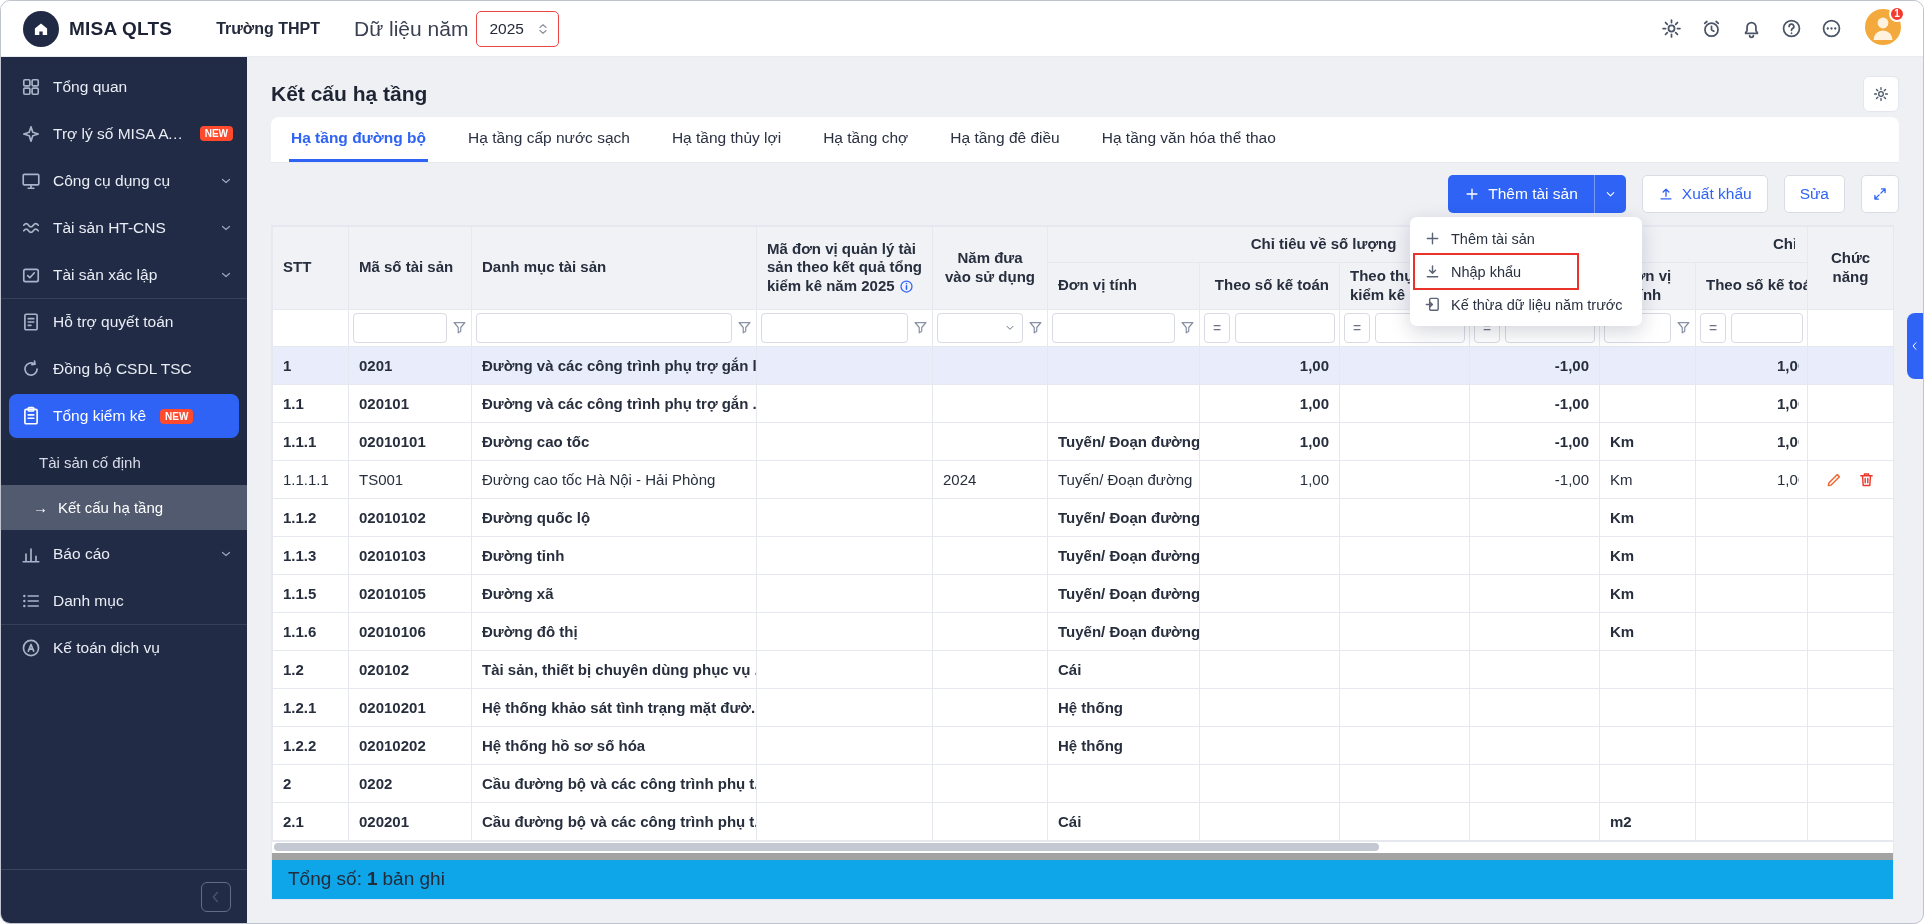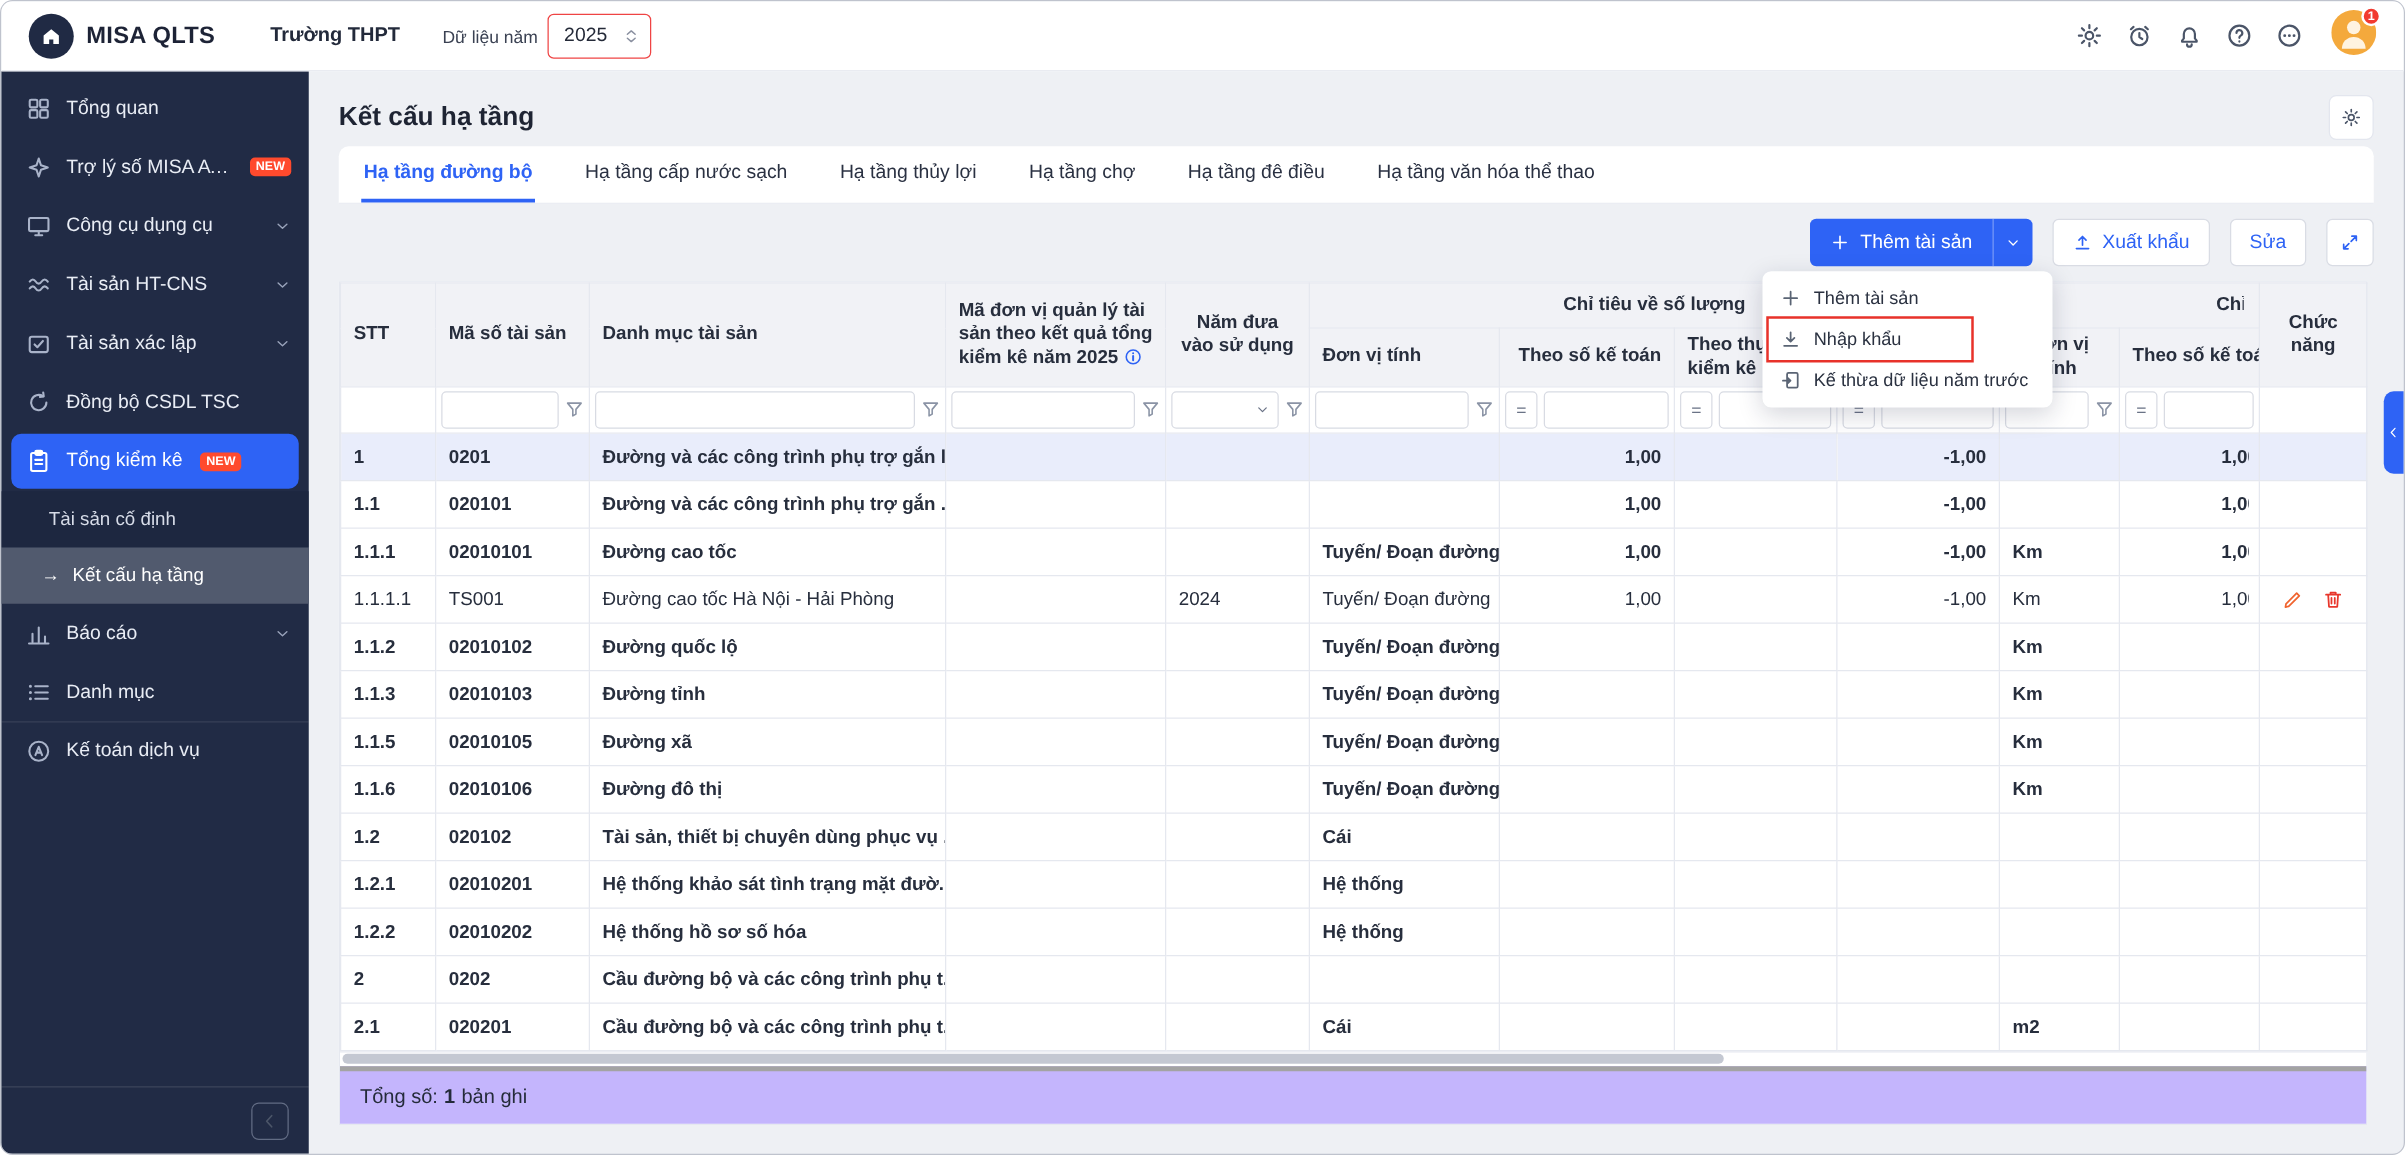--- a/index.html
+++ b/index.html
@@ -6,21 +6,21 @@
   body{width:1924px;height:924px;background:#ffffff;font-family:"Liberation Sans","DejaVu Sans",sans-serif;color:#242a38}
   .app{position:relative;width:1924px;height:924px;border:1px solid #bfc3cd;border-radius:10px;overflow:hidden;background:#eef0f4}
 
   
   .topbar{position:absolute;top:0;left:0;right:0;height:56px;background:#fff;border-bottom:1px solid #e9ebf1;display:flex;align-items:center;padding:0 22px;z-index:6}
   .brand{display:flex;align-items:center;gap:10px}
   .logo{width:36px;height:36px;border-radius:50%;background:#202A44;display:flex;align-items:center;justify-content:center}
   .logo svg{width:20px;height:20px}
   .brand-name{font-size:19px;font-weight:700;color:#1d2336;letter-spacing:.2px}
   .org{margin-left:44px;font-size:16px;font-weight:700;color:#232a3b}
-  .yl{margin-left:34px;font-size:14px;color:#3a4152}
+  .yl{margin-left:34px;font-size:21px;color:#3a4152}
   .year-box{margin-left:8px;display:flex;align-items:center;border:1px solid #ef4444;border-radius:5px;background:#fff;height:36px;padding:0 8px 0 12px;gap:12px;cursor:pointer}
   .yv{font-size:15.5px;font-weight:500}
   .stepper{width:14px;height:18px;color:#8a90a0;display:flex}
   .top-right{margin-left:auto;display:flex;align-items:center;gap:19px}
   .tico{width:21px;height:21px;color:#4b5568;display:inline-flex;cursor:pointer}
   .tico.sm{width:16px;height:16px}
   .avatar-wrap{position:relative;margin-left:4px;cursor:pointer}
   .avatar-badge{position:absolute;top:-3px;right:-4px;min-width:16px;height:16px;border-radius:8px;background:#F23A30;border:2px solid #fff;color:#fff;font-size:10px;font-weight:700;display:flex;align-items:center;justify-content:center;padding:0 2px}
 
   
@@ -80,21 +80,21 @@
   tbody tr.bold td{font-weight:700}
   tbody tr.selected td{background:#E9EDFB}
   td.vcell{padding-right:8px}
   .vclip{display:inline-block;width:22px;overflow:hidden;white-space:nowrap;text-align:left;vertical-align:middle}
   .row-actions{display:flex;gap:15px;justify-content:center;align-items:center;height:100%}
   .act{width:17px;height:17px;cursor:pointer;display:inline-flex}
   .act.edit{color:#F0642F}
   .act.del{color:#E8372C}
   .hscroll{height:12px;background:#fff;display:flex;align-items:center;padding:0 2px;border-top:1px solid #E5E8EF}
   .thumb{width:1105px;height:8px;border-radius:4px;background:#C4C8D2;cursor:pointer}
-  .table-footer{height:46px;display:flex;align-items:center;gap:5px;padding:0 16px;font-size:16px;color:#242b3a;border-top:4px solid #a3a3a3;background:#c4b5fd}
+  .table-footer{height:46px;display:flex;align-items:center;gap:5px;padding:0 16px;font-size:19px;color:#242b3a;border-top:7px solid #a3a3a3;background:#0ea5e9}
   .table-footer b{font-weight:700}
 
   
   .menu{position:absolute;left:1409px;top:216px;width:232px;background:#fff;border-radius:7px;box-shadow:0 6px 20px rgba(20,30,60,.18);padding:5px 0;z-index:30}
   .m-item{display:flex;align-items:center;gap:10px;height:33px;padding:0 14px;font-size:14.5px;color:#2a3140;cursor:pointer;white-space:nowrap}
   .m-ico{width:17px;height:17px;color:#5A6474;flex:none;display:inline-flex}
   .red-box{position:absolute;left:3px;top:36px;width:166px;height:37px;border:2.5px solid #E8322A;pointer-events:none}
 
   
   .side-handle{position:absolute;right:0;top:312px;width:16px;height:66px;background:#2E63F5;border-radius:8px 0 0 8px;display:flex;align-items:center;justify-content:center;color:#fff;z-index:25;cursor:pointer}
@@ -220,20 +220,29 @@
               <rect x="2.5" y="4" width="13" height="11" rx="1.5"></rect>
               <path d="m6 9.5 2 2 4-4.5"></path>
             </svg>
           </span>
           <span class="s-label">Tài sản xác lập</span>
           <span class="s-chev">
             <svg viewBox="0 0 18 18" fill="none" stroke="currentColor" stroke-width="1.5" stroke-linecap="round" stroke-linejoin="round" width="100%" height="100%">
               <path d="m4.5 7 4.5 4 4.5-4"></path>
             </svg>
           </span>
+        </div>
+        <div class="s-item divider">
+          <span class="s-ico">
+            <svg viewBox="0 0 18 18" fill="none" stroke="currentColor" stroke-width="1.5" stroke-linecap="round" stroke-linejoin="round" width="100%" height="100%">
+              <rect x="3.5" y="2" width="11" height="14" rx="1.2"></rect>
+              <path d="M6.5 6h5M6.5 9h5M6.5 12h2.5"></path>
+            </svg>
+          </span>
+          <span class="s-label">Hỗ trợ quyết toán</span>
         </div>
         <div class="s-item">
           <span class="s-ico">
             <svg viewBox="0 0 18 18" fill="none" stroke="currentColor" stroke-width="1.5" stroke-linecap="round" stroke-linejoin="round" width="100%" height="100%">
               <path d="M14.5 9A5.5 5.5 0 1 1 12 4.4"></path>
               <path d="M12.2 1.8 12.6 4.6 9.8 5"></path>
             </svg>
           </span>
           <span class="s-label">Đồng bộ CSDL TSC</span>
         </div>

